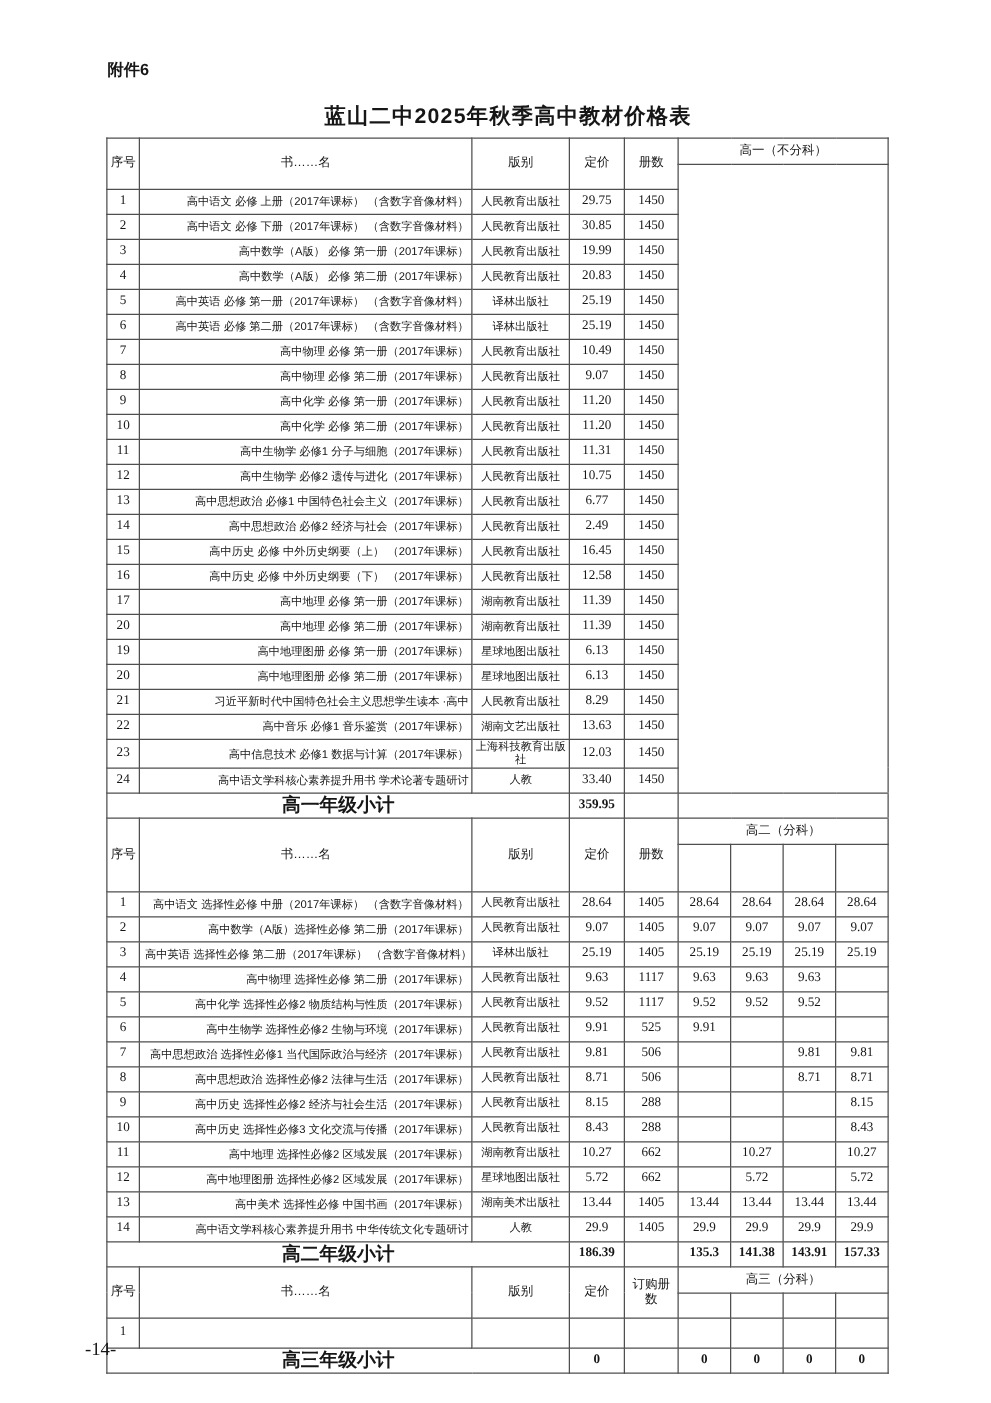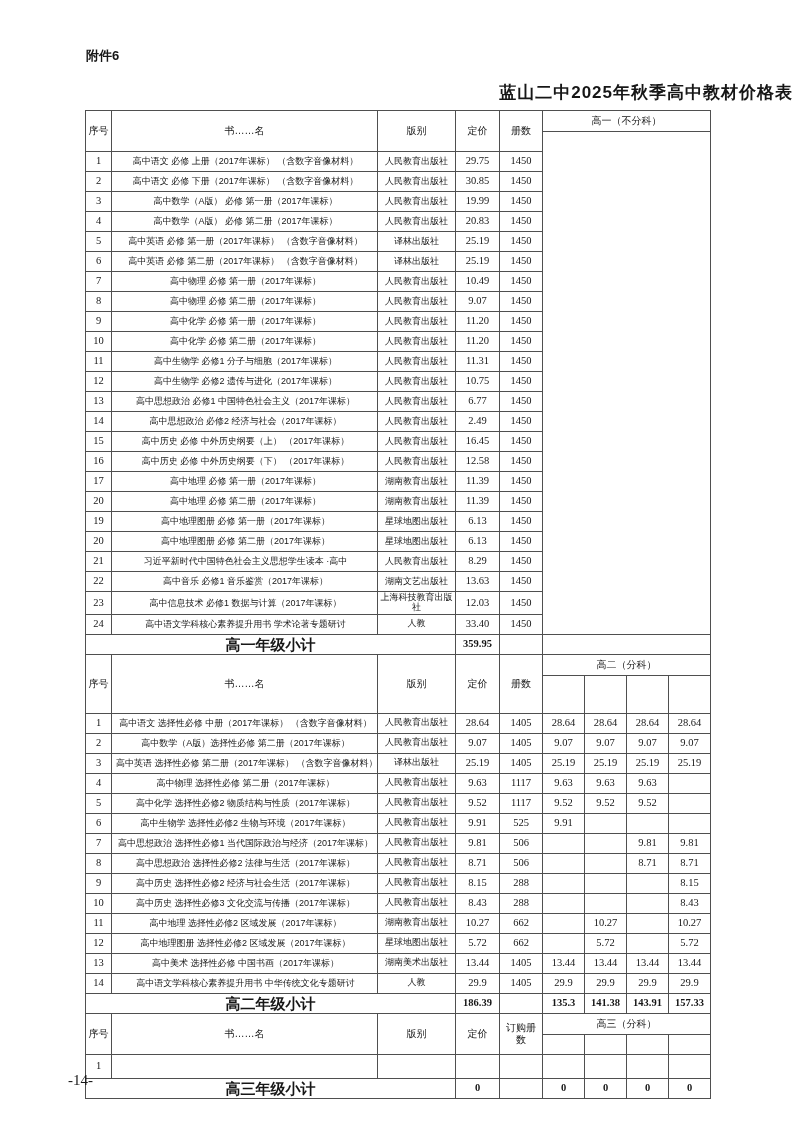--- a/index.html
+++ b/index.html
@@ -11,21 +11,21 @@
     color: #161616;
   }
   .page { position: absolute; inset: 0; background: #fff; border-radius: 14px; }
 
   .attachment {
     position: absolute; left: 86px; top: 47px;
     font-size: 13px; font-weight: bold;
   }
   .title {
     position: absolute; left: 0; right: 0; top: 81px;
-    text-align: right; font-size: 17px; font-weight: bold;
+    text-align: center; font-size: 17px; font-weight: bold;
     letter-spacing: 1px;
     margin-left: 20px;
   }
   .page-number {
     position: absolute; left: 68px; top: 1072px;
     font-family: "Liberation Serif", "DejaVu Serif", serif;
     font-size: 15px;
   }
 
   table.price-table {
@@ -41,21 +41,21 @@
     padding: 1px 2px;
     height: 20px;
     line-height: 1.15;
     overflow: hidden;
   }
   .price-table th { font-size: 10px; }
   tr.head-r1 { height: 21px; }
   tr.subhead { height: 17px; }
   tr.subhead th { font-size: 10px; font-weight: bold; padding-left: 48px; }
   td.l {
-    text-align: center; padding-left: 4px; font-size: 9px; white-space: nowrap;
+    text-align: right; padding-left: 4px; font-size: 9px; white-space: nowrap;
   }
   td.pub { font-size: 9px; line-height: 1.1; }
   td.num, th.num {
     font-family: "Liberation Serif", "DejaVu Serif", serif;
     font-size: 10.5px;
   }
   td.blank { border: none; }
   tr.subtotal td { font-weight: bold; }
   tr.subtotal td.label { font-size: 15px; font-weight: bold; }
   tr.subtotal td.blank {

